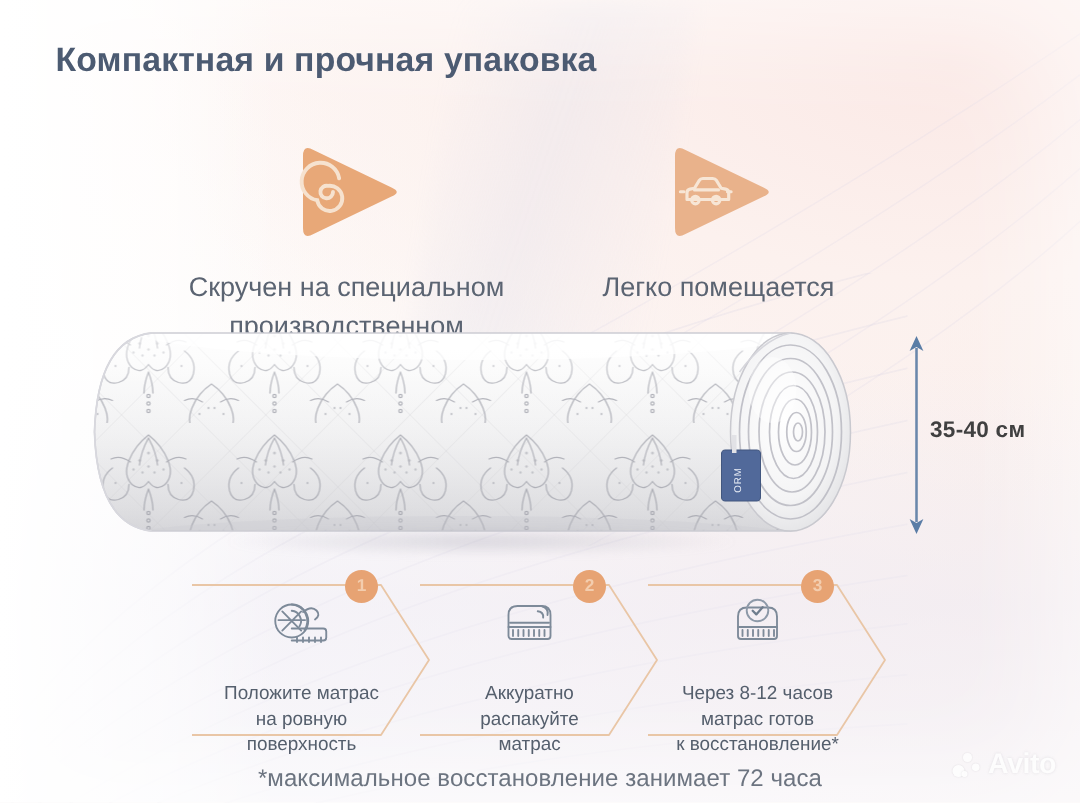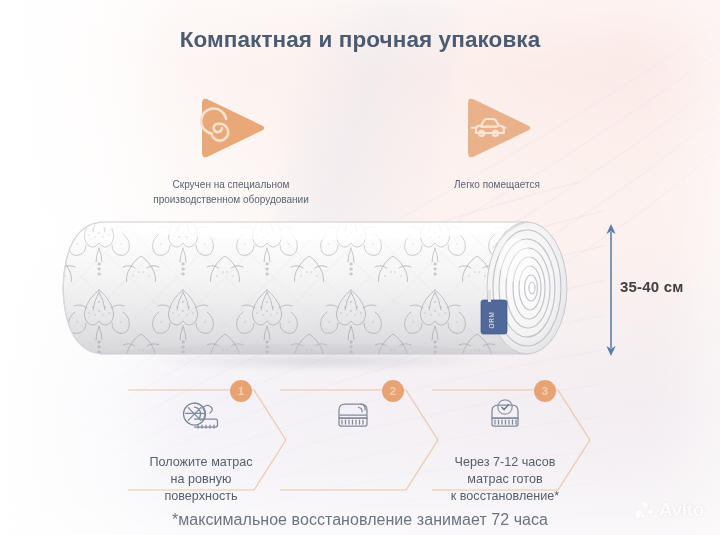--- a/index.html
+++ b/index.html
@@ -22,30 +22,30 @@
   .bg-white-lr{position:absolute;left:0;top:0;bottom:0;width:26%;
     background:linear-gradient(90deg,#ffffff 0%,rgba(255,255,255,.55) 60%,rgba(255,255,255,0) 100%);}
   .bg-fan{position:absolute;left:-6%;bottom:-20%;width:90%;height:86%;opacity:.5;}
   .bg-fan2{position:absolute;right:-18%;top:-12%;width:70%;height:80%;opacity:.42;}
   .bg-streak{position:absolute;left:40%;top:0;width:22%;height:46%;opacity:.35;
     background:linear-gradient(100deg,rgba(214,216,232,0) 0%,rgba(205,209,230,.55) 45%,rgba(214,216,232,0) 100%);
     filter:blur(6px);transform:skewX(-9deg);}
   .vig{position:absolute;inset:0;box-shadow:inset 0 0 70px 22px rgba(255,255,255,.55);}
 
   
-  .title{position:absolute;left:0;right:0;top:27px;text-align:center;
-    font-size:22.5px;font-weight:700;color:#4c5b72;letter-spacing:.1px;}
+  .title{position:absolute;left:0;right:0;top:27px;
+    font-size:22.5px;font-weight:700;color:#4c5b72;letter-spacing:.1px;padding-left:37px;}
 
   
   .feat{position:absolute;width:230px;text-align:center;}
   .feat.left{left:116px;top:92px;}
-  .feat.right{left:382px;top:92px;}
+  .feat.right{left:364px;top:92px;}
   .tri{position:relative;width:82px;height:72px;margin:0 auto;}
   .tri svg{position:absolute;left:0;top:0;}
-  .feat-cap{margin-top:14px;font-size:10px;line-height:1.45;color:#5b6472;font-weight:400;}
+  .feat-cap{margin-top:14px;font-size:18px;line-height:1.45;color:#5b6472;font-weight:400;}
   .feat-cap span{display:block;}
 
   
   .roll-wrap{position:absolute;left:57px;top:204px;width:540px;height:168px;}
   .roll-shadow{position:absolute;left:24px;top:146px;width:480px;height:22px;
     background:radial-gradient(50% 60% at 50% 50%,rgba(150,150,165,.30) 0%,rgba(150,150,165,0) 72%);
     filter:blur(3px);}
   .roll svg{display:block;}
 
   
@@ -303,40 +303,45 @@
           <g fill="none" stroke="#7d8a99" stroke-width="1.25" stroke-linecap="round" stroke-linejoin="round">
             <path d="M8 16 q0 -6 6 -6 h16 q6 0 6 6 v8 h-28 z"></path>
             <path d="M8 24 h28 v6 q0 2 -2 2 h-24 q-2 0 -2 -2 z"></path>
             <path d="M11 26 v4 M14.5 26 v4 M18 26 v4 M21.5 26 v4 M25 26 v4 M28.5 26 v4 M32 26 v4"></path>
             <path d="M9 21.2 h26"></path>
             <path d="M30 10 q5 1.5 4 6"></path>
             <path d="M27.5 13.5 q4 0.5 3.6 4.2"></path>
           </g>
         </svg>
       </div>
+      <div class="step-text">
+        <span>Аккуратно</span>
+        <span>распакуйте</span>
+        <span>матрас</span>
+      </div>
       <div class="badge">2</div>
     </div>
 
     <div class="step">
       <svg class="chev" width="176" height="108" viewBox="0 0 176 108">
         <path d="M2 4 H128 L160 54 L128 104 H2" fill="none" stroke="#e9c6a6" stroke-width="1.2" stroke-linejoin="round"></path>
       </svg>
       <div class="step-icon">
         <svg width="44" height="38" viewBox="0 0 44 38">
           <g fill="none" stroke="#7d8a99" stroke-width="1.25" stroke-linecap="round" stroke-linejoin="round">
             <path d="M9 17 q0 -6 6 -6 h14 q6 0 6 6 v7 h-26 z"></path>
             <path d="M9 24 h26 v6 q0 2 -2 2 h-22 q-2 0 -2 -2 z"></path>
             <path d="M12 26 v4 M15.5 26 v4 M19 26 v4 M22.5 26 v4 M26 26 v4 M29.5 26 v4 M33 26 v4"></path>
             <circle cx="22" cy="13" r="7.2" stroke="#8d99a8"></circle>
             <path d="M18.8 13.2 l2.4 2.4 l4.2 -4.8" stroke="#6f7d8d" stroke-width="1.5"></path>
           </g>
         </svg>
       </div>
       <div class="step-text">
-        <span>Через 7-12 часов</span>
+        <span>Через 8-12 часов</span>
         <span>матрас готов</span>
         <span>к восстановление*</span>
       </div>
       <div class="badge">3</div>
     </div>
   </div>
 
   <div class="note">*максимальное восстановление занимает 72 часа</div>
 
   <div class="avito">

